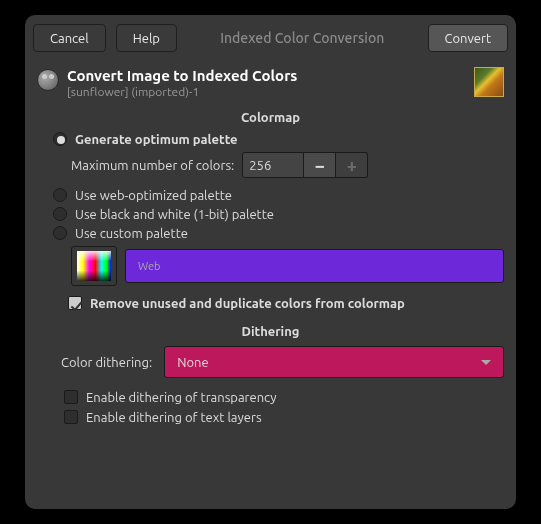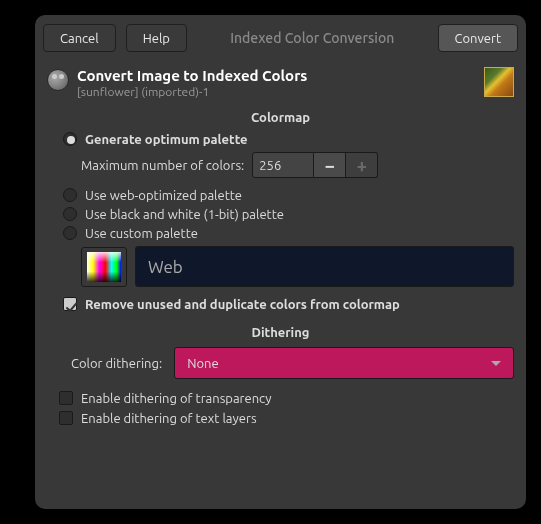--- a/index.html
+++ b/index.html
@@ -1,17 +1,17 @@
 <!DOCTYPE html>
 <html><head>
 <meta charset="utf-8">
 <style>
   * { box-sizing: border-box; margin: 0; padding: 0; font-family: -apple-system, "Segoe UI", Ubuntu, Cantarell, sans-serif; }
   body { background: #000; width: 541px; height: 524px; overflow: hidden; }
-  .window { position: absolute; left: 35px; top: 15px; width: 491px; height: 494px; background: #383838; border-radius: 10px; color: #ddd; font-size: 13px; }
+  .window { position: absolute; left: 25px; top: 15px; width: 491px; height: 494px; background: #383838; border-radius: 10px; color: #ddd; font-size: 13px; }
   .titlebar { display: flex; align-items: center; padding: 9px 8px; gap: 10px; }
   .btn { background: #3a3a3a; border: 1px solid #1f1f1f; color: #e8e8e8; padding: 6px 16px; border-radius: 4px; font-size: 13px; cursor: pointer; }
   .btn.primary { background: #565656; border-color: #1f1f1f; }
   .title-text { flex: 1; text-align: center; color: #8a8a8a; font-size: 14px; font-weight: 500; }
   .content { padding: 6px 12px 12px 12px; }
   .header-row { display: flex; align-items: flex-start; gap: 8px; margin-bottom: 12px; }
   .app-icon { width: 22px; height: 22px; border-radius: 50%; background: radial-gradient(circle at 35% 35%, #aaa 0%, #888 45%, #555 100%); border: 1px solid #2a2a2a; position: relative; margin-top: 2px; flex-shrink: 0; }
   .app-icon::before, .app-icon::after { content: ""; position: absolute; width: 5px; height: 5px; border-radius: 50%; background: #ccc; }
   .app-icon::before { left: 4px; top: 4px; }
   .app-icon::after { right: 4px; top: 4px; }
@@ -30,22 +30,22 @@
   .field-label { color: #ddd; }
   .spinbox { display: flex; align-items: stretch; }
   .spin-input { width: 62px; background: #444; border: 1px solid #1a1a1a; color: #ddd; padding: 5px 6px; border-radius: 3px 0 0 3px; font-size: 13px; }
   .spin-btn { width: 32px; background: #4a4a4a; border: 1px solid #1a1a1a; border-left: none; color: #ddd; display: flex; align-items: center; justify-content: center; cursor: pointer; font-size: 18px; font-weight: 600; line-height: 1; }
   .spin-btn.disabled { color: #6a6a6a; background: #3e3e3e; cursor: default; }
   .spin-btn:last-child { border-radius: 0 3px 3px 0; }
   .palette-row { display: flex; align-items: center; gap: 8px; margin: 6px 0 10px 18px; }
   .palette-swatch { width: 46px; height: 40px; border: 1px solid #1a1a1a; background: #383838; display: flex; align-items: center; justify-content: center; border-radius: 3px; cursor: pointer; }
   .swatch-inner { width: 34px; height: 30px; background: linear-gradient(to right, #fff 0%, #ff0 18%, #f0f 36%, #f00 54%, #0ff 72%, #0f0 88%, #00f 100%); position: relative; }
   .swatch-inner::after { content: ""; position: absolute; inset: 0; background: linear-gradient(to bottom, rgba(255,255,255,0.85) 0%, rgba(255,255,255,0) 35%, rgba(0,0,0,0) 65%, rgba(0,0,0,0.8) 100%); }
-  .palette-name { flex: 1; background: #0f172a; border: 1px solid #1a1a1a; border-radius: 3px; padding: 10px 12px; color: #aaa; font-size: 17px; }
-  .check-row { display: flex; align-items: flex-end; gap: 8px; margin: 6px 0; }
+  .palette-name { flex: 1; background: #6d28d9; border: 1px solid #1a1a1a; border-radius: 3px; padding: 10px 12px; color: #aaa; font-size: 11px; }
+  .check-row { display: flex; align-items: flex-end; gap: 8px; margin: 6px 15px; }
   .checkbox { width: 14px; height: 14px; border: 1px solid #1a1a1a; background: #2e2e2e; border-radius: 2px; position: relative; flex-shrink: 0; cursor: pointer; }
   .checkbox.checked { background: #ccc; }
   .checkbox.checked::after { content: ""; position: absolute; left: 2px; top: 5px; width: 9px; height: 4px; border-left: 2px solid #333; border-bottom: 2px solid #333; transform: rotate(-50deg); }
   .check-label { color: #ddd; font-weight: 600; }
   .check-label.normal { font-weight: 400; }
   .dither-row { display: flex; align-items: center; gap: 12px; margin: 6px 0 12px 12px; }
   .dropdown { flex: 1; background: #be185d; border: 1px solid #1a1a1a; border-radius: 3px; padding: 8px 12px; display: flex; align-items: center; justify-content: space-between; cursor: pointer; }
   .dropdown-value { color: #ddd; }
   .dropdown-arrow { width: 0; height: 0; border-left: 5px solid transparent; border-right: 5px solid transparent; border-top: 5px solid #aaa; }
   .indent2 { padding-left: 12px; }

